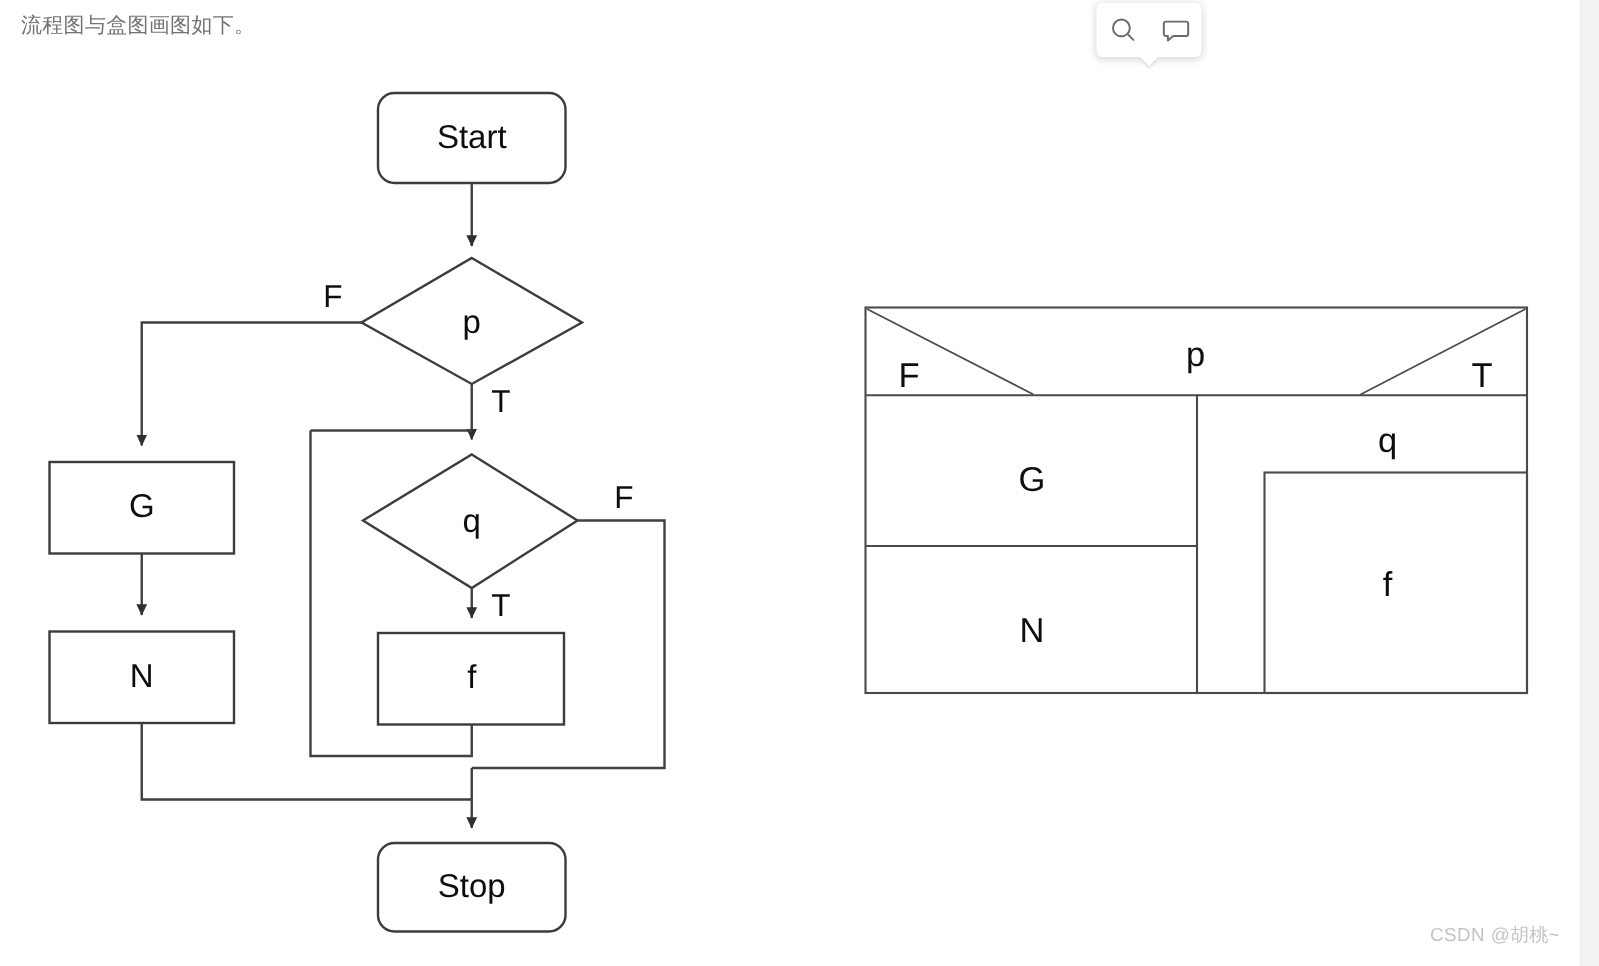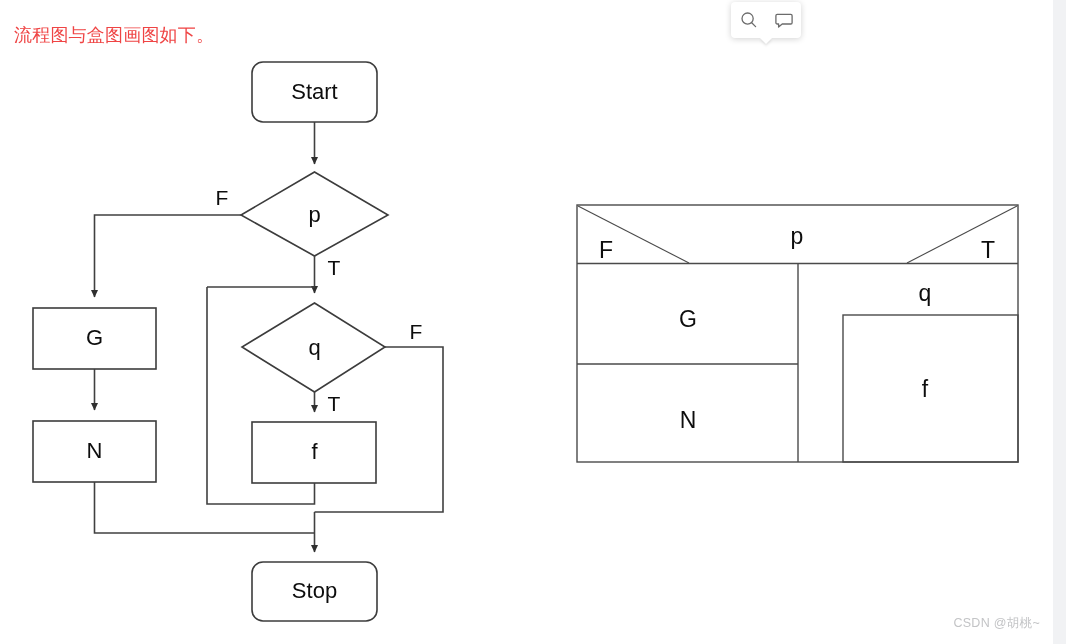--- a/index.html
+++ b/index.html
@@ -18,24 +18,24 @@
     position: absolute;
     left: 0; top: 0;
     width: 1066px;
     height: 644px;
     background: #ffffff;
   }
   
   .heading {
     position: absolute;
     left: 14px;
-    top: 24px;
-    font-size: 18px;
+    top: 5px;
+    font-size: 14px;
     line-height: 22px;
-    color: #ef4444;
+    color: #737373;
     letter-spacing: 0.2px;
     white-space: nowrap;
   }
   
   .tool-popup {
     position: absolute;
     left: 731px;
     top: 2px;
     width: 70px;
     height: 36px;

